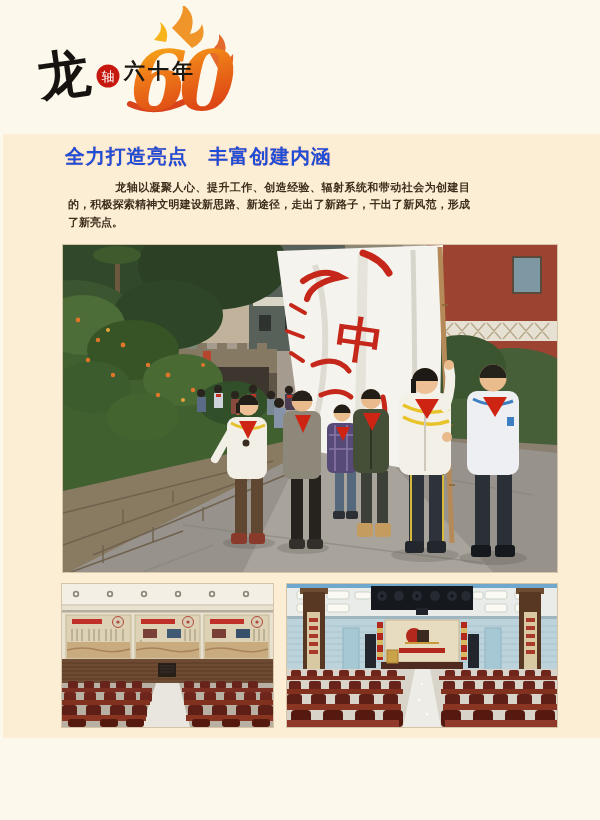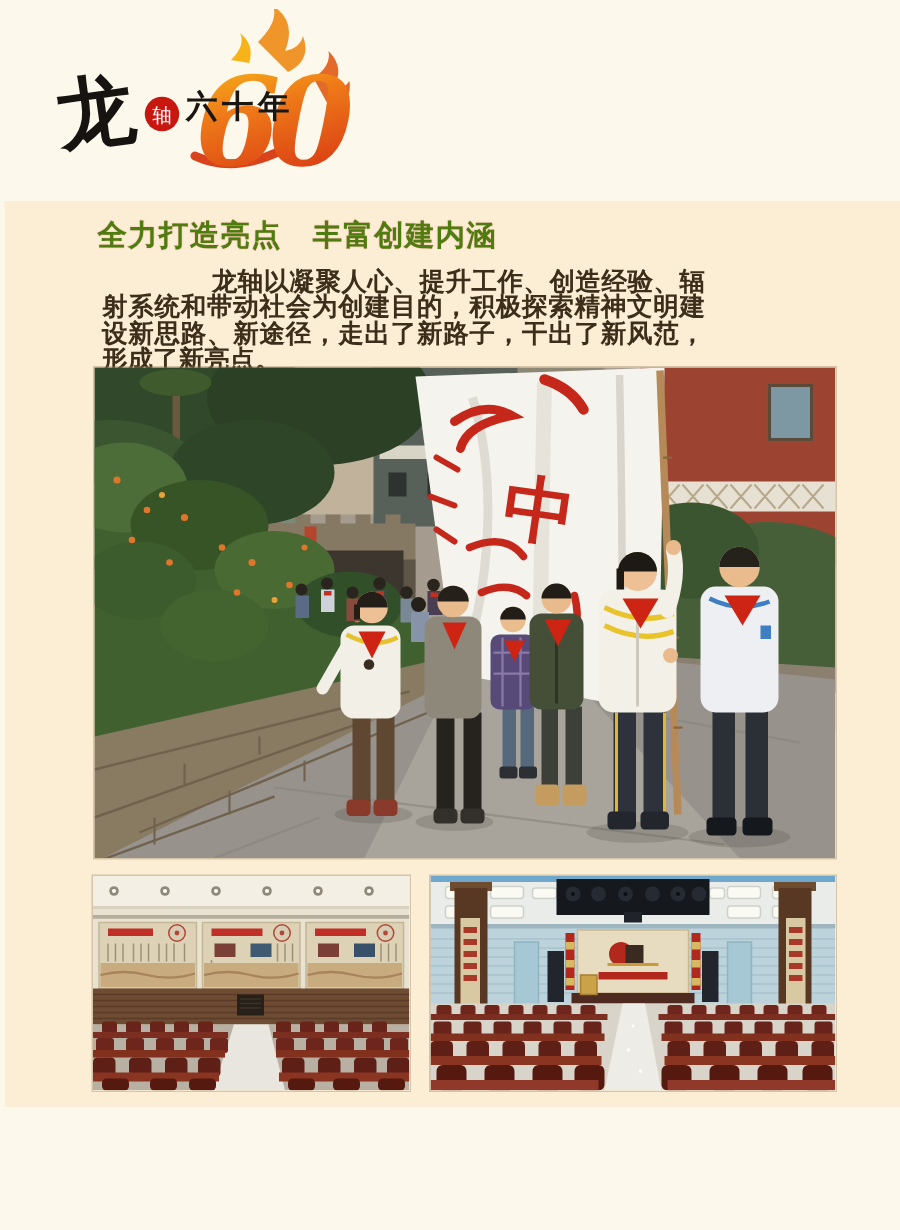--- a/index.html
+++ b/index.html
@@ -2,23 +2,23 @@
 <html><head>
 <meta charset="utf-8">
 <style>
   html,body{margin:0;padding:0;background:#fdf8ec;}
   .page{position:relative;width:600px;height:820px;background:#fdf8ec;overflow:hidden;
         font-family:"Liberation Sans",sans-serif;}
   .logo{position:absolute;left:34px;top:6px;width:210px;height:112px;}
   .logo svg{display:block;width:100%;height:100%;}
   .panel{position:absolute;left:3px;top:134px;width:597px;height:604px;background:#fceed5;}
   .title{position:absolute;left:65px;top:143px;margin:0;font-size:19.5px;font-weight:bold;
-         letter-spacing:1px;color:#4d7c0f;font-family:"Liberation Sans",sans-serif;
+         letter-spacing:1px;color:#1d4ed8;font-family:"Liberation Sans",sans-serif;
          text-shadow:0 0 1px rgba(230,0,18,.35);white-space:nowrap;}
-  .para{position:absolute;left:68px;top:179px;width:402px;margin:0;font-size:17px;
+  .para{position:absolute;left:68px;top:179px;width:402px;margin:0;font-size:11px;
         line-height:17.4px;text-align:justify;text-indent:4.3em;color:#3d2d1b;font-weight:600;
         font-family:"Liberation Serif","DejaVu Serif",serif;}
   .photo{position:absolute;overflow:hidden;box-shadow:0 0 0 1px rgba(150,128,92,.38);}
   .photo svg{display:block;width:100%;height:100%;}
   #photo-main{left:63px;top:245px;width:494px;height:327px;}
   #photo-bl{left:62px;top:584px;width:211px;height:143px;}
   #photo-br{left:287px;top:584px;width:270px;height:143px;}
 </style>
 </head>
 <body>

